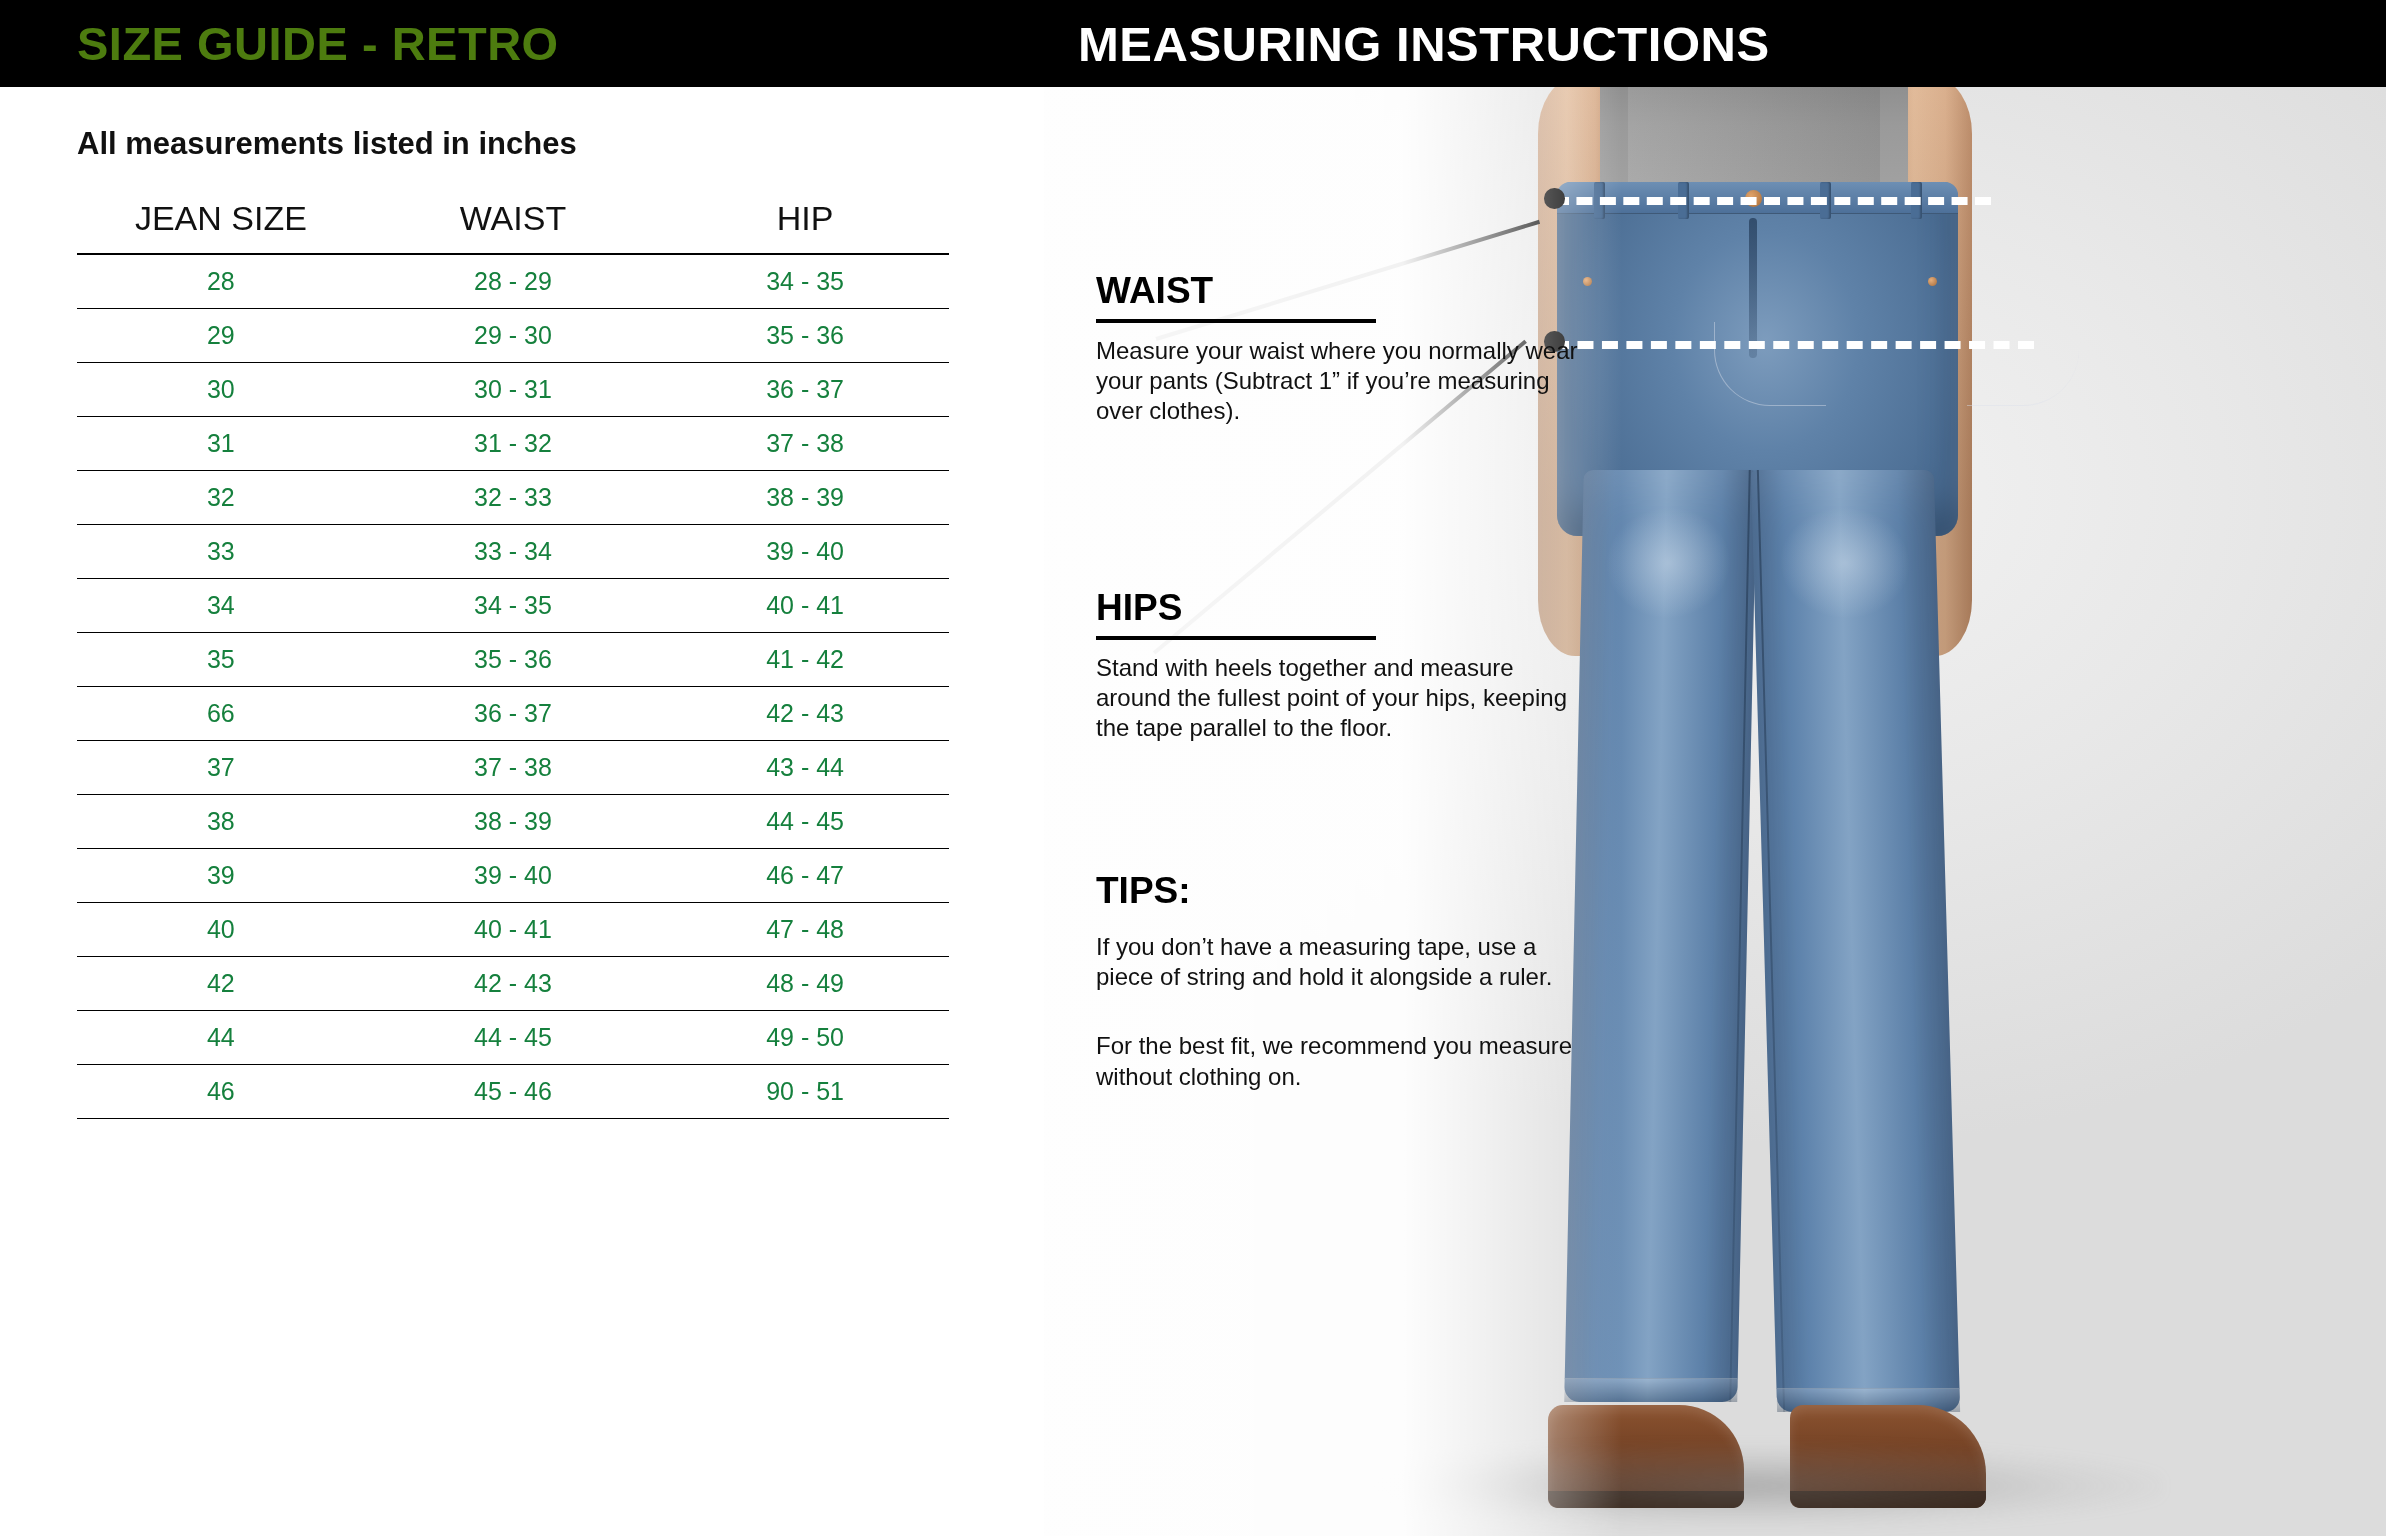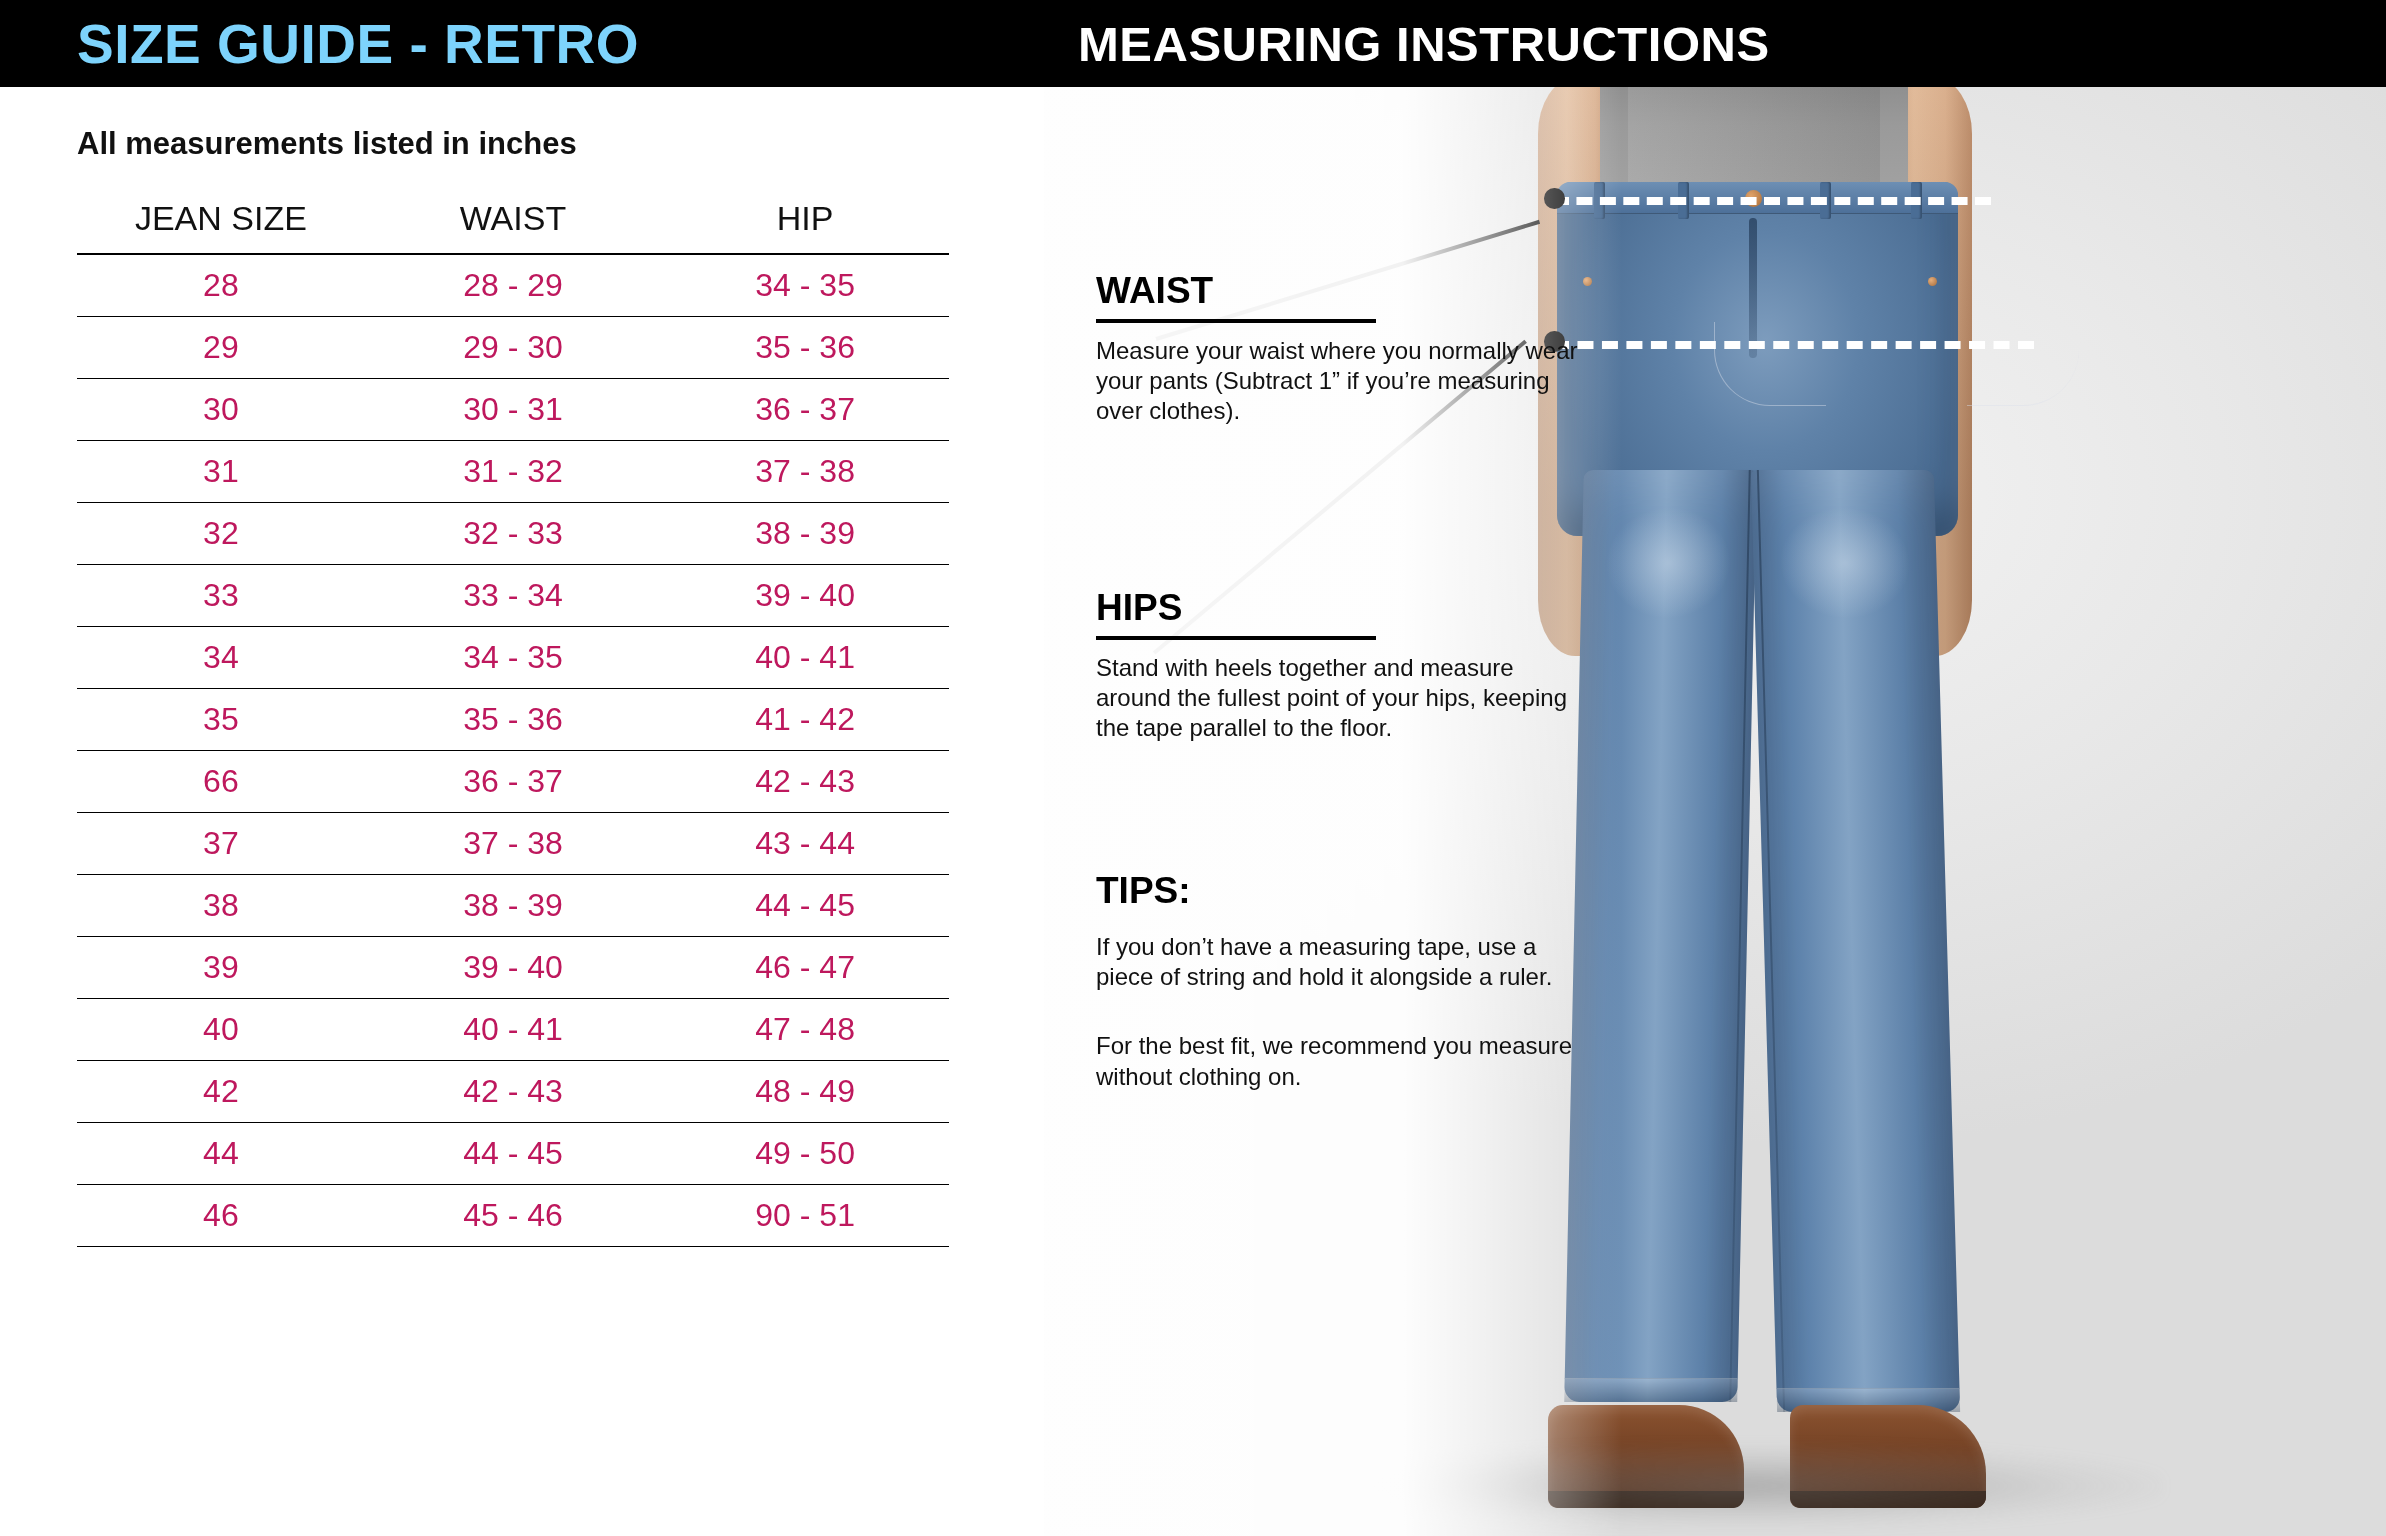--- a/index.html
+++ b/index.html
@@ -25,22 +25,22 @@
     background: #ffffff;
   }
   .left-header {
     height: 87px;
     background: #000000;
     display: flex;
     align-items: center;
     padding-left: 77px;
   }
   .left-header .title {
-    color: #7dd3fc;
-    font-size: 55px;
+    color: #4d7c0f;
+    font-size: 47px;
     font-weight: bold;
     letter-spacing: 0.5px;
   }
   .subtitle {
     margin: 39px 0 0 77px;
     font-size: 31px;
     font-weight: bold;
     color: #111111;
   }
   .size-table {
@@ -52,22 +52,22 @@
     font-size: 34px;
     font-weight: normal;
     color: #111111;
     padding: 9.3px 0 15px 0;
     text-align: center;
   }
   .size-table thead tr {
     border-bottom: 2.8px solid #000000;
   }
   .size-table td {
-    font-size: 32px;
-    color: #be185d;
+    font-size: 25px;
+    color: #15803d;
     text-align: center;
     padding: 12px 0 12px 0;
     border-bottom: 1.9px solid #000000;
   }
   .size-table col.c1 { width: 33%; }
   .size-table col.c2 { width: 34%; }
   .size-table col.c3 { width: 33%; }
 
   
   .right-panel {

